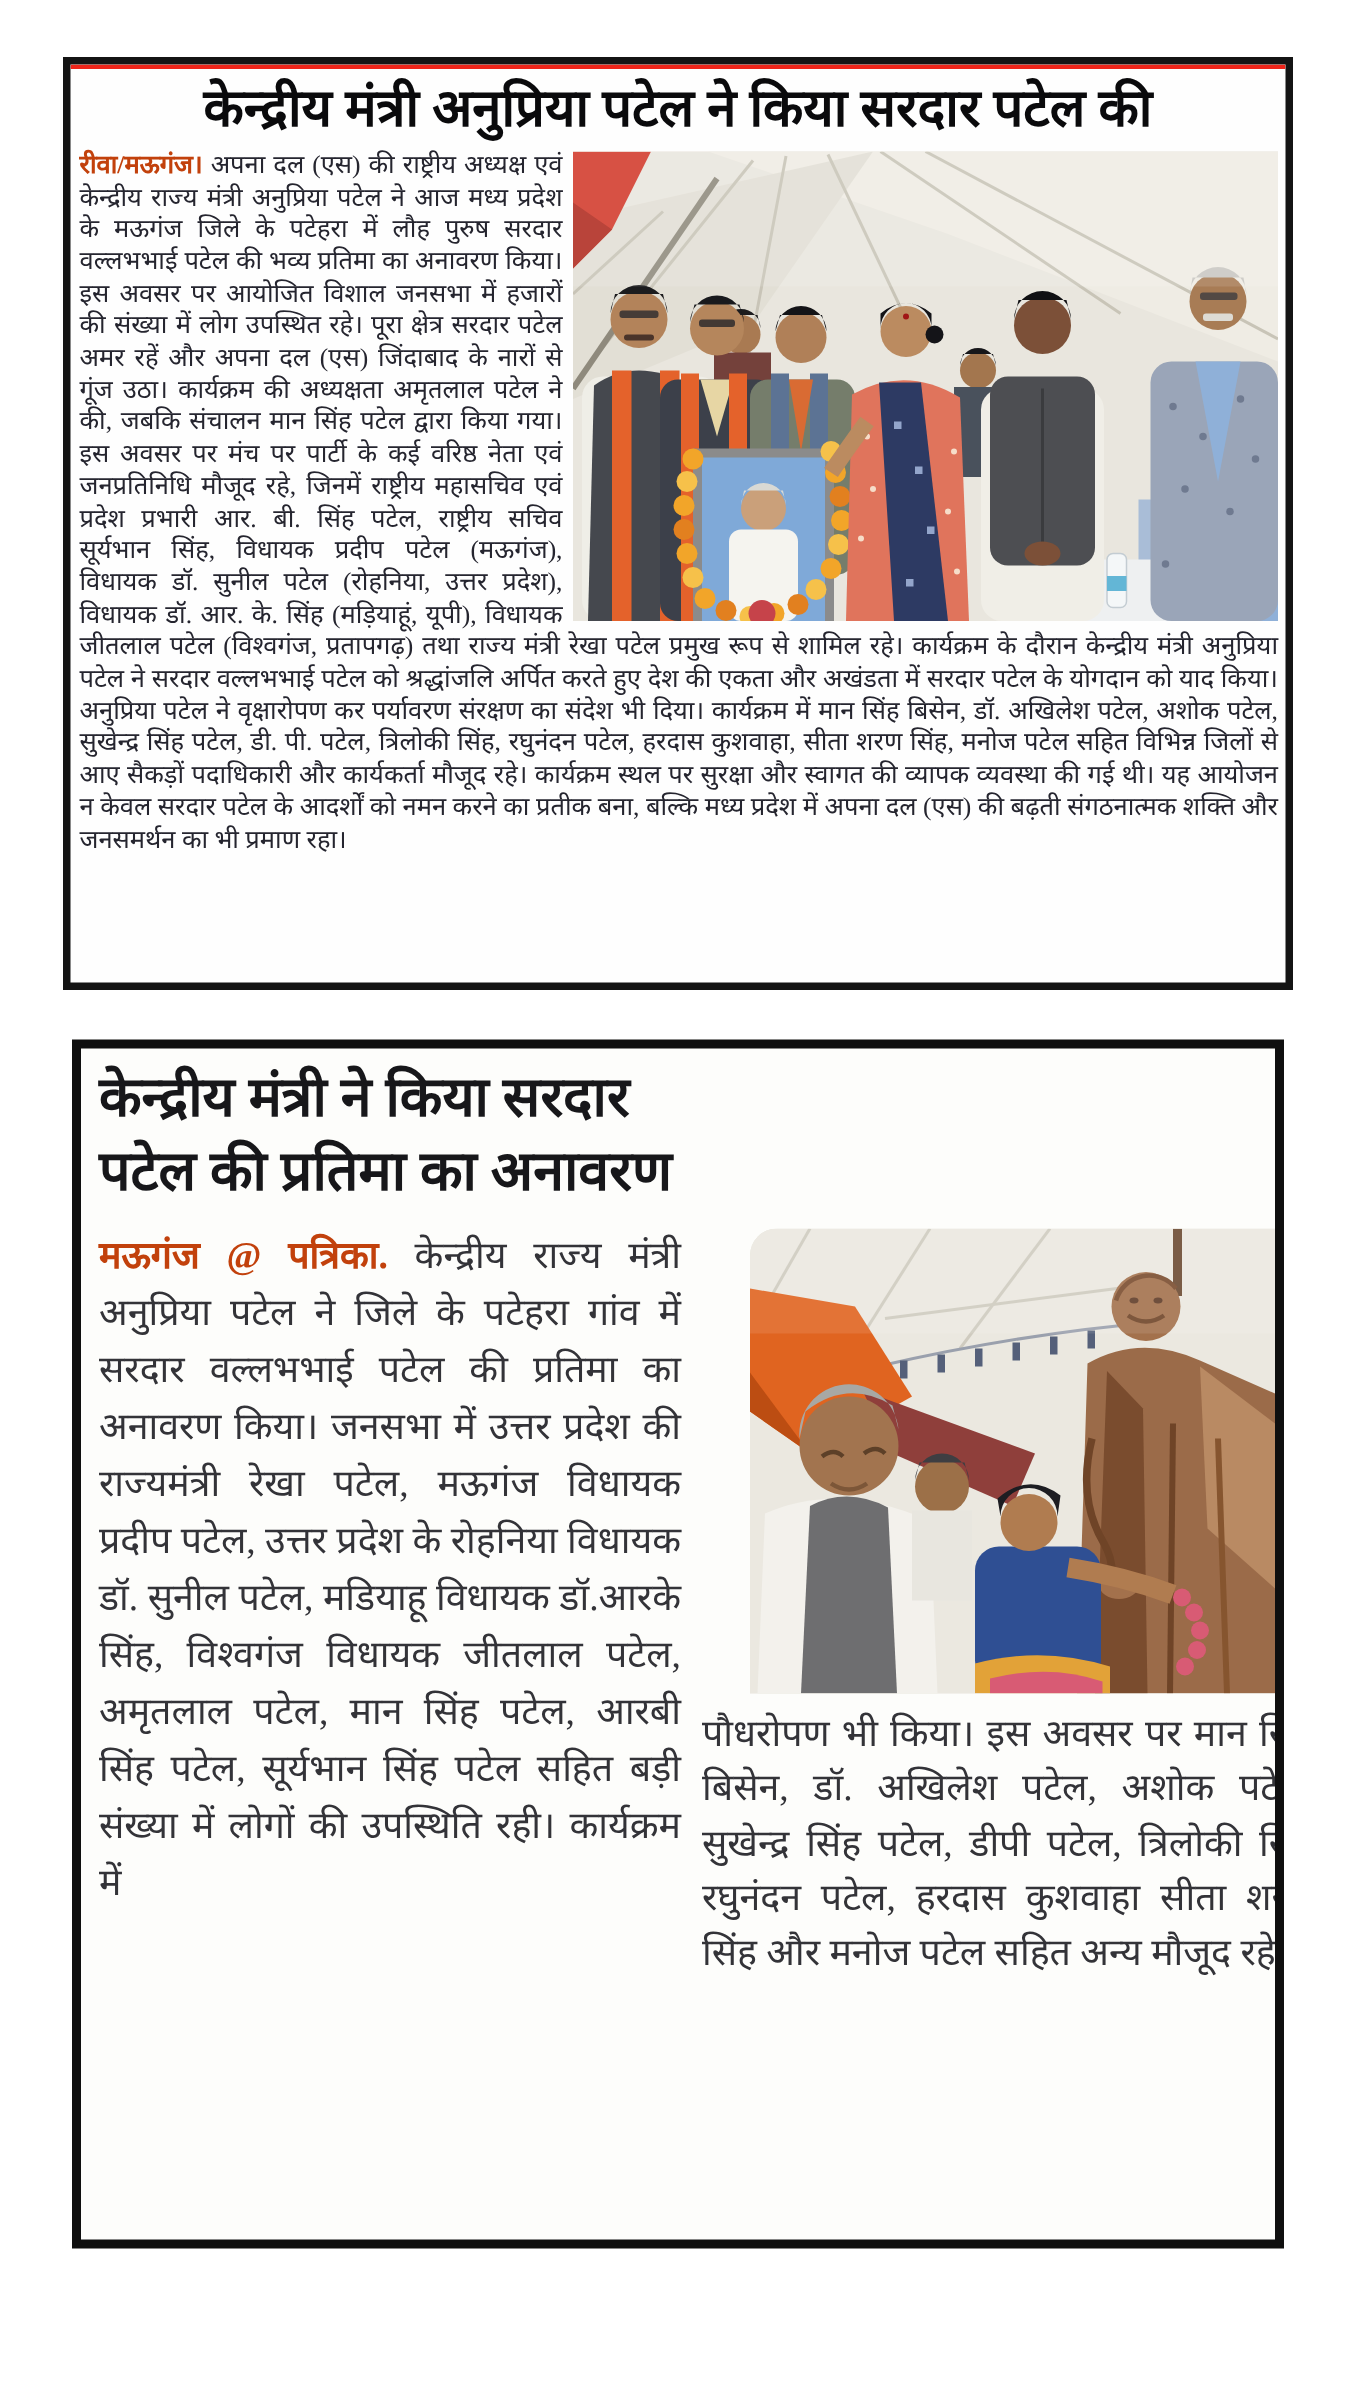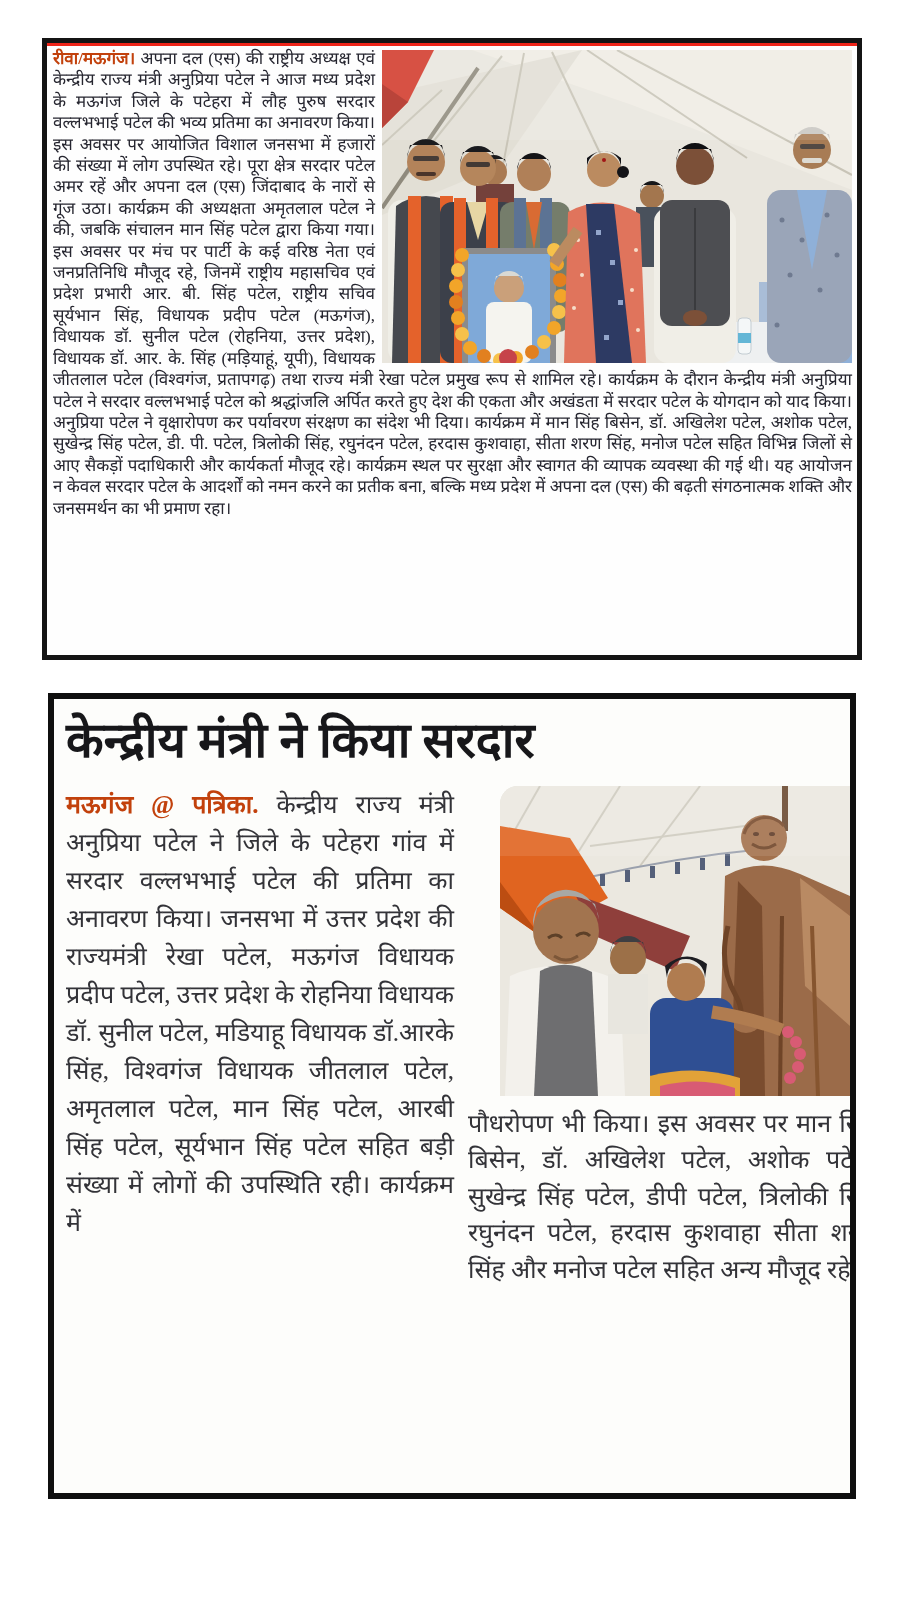--- a/index.html
+++ b/index.html
@@ -27,21 +27,21 @@
     background:#e9e6de;overflow:hidden;
   }
   .photo1 svg,.photo2 svg{display:block;width:100%;height:100%;}
   .dateline{font-weight:bold;color:#c2410c;}
   
   .clip2{
     position:absolute;left:48px;top:693px;width:808px;height:806px;
     border:6px solid #0f0f0f;box-sizing:border-box;background:#fdfdfb;overflow:hidden;
   }
   .h2{
-    font-weight:bold;color:#17171a;font-size:49px;line-height:1.32;
+    font-weight:bold;color:#17171a;font-size:37px;line-height:1.32;
     margin:10px 0 0 12px;white-space:nowrap;
   }
   .cols{display:flex;padding:12px 0 0 12px;}
   .colL{
     flex:none;width:388px;font-size:25px;line-height:38px;
     text-align:justify;color:#333338;
   }
   .colR{flex:1;overflow:hidden;margin-left:14px;}
   .photo2{
     width:350px;height:310px;margin-left:auto;border-radius:18px 0 0 0;
@@ -52,20 +52,21 @@
     text-align:justify;color:#333338;
   }
   .colL p{margin:0;}
   .body1 p{margin:0;}
 </style>
 </head>
 <body>
 
 <article class="clip1">
   <div class="redline"></div>
+  <div class="h1">केन्द्रीय मंत्री अनुप्रिया पटेल ने किया सरदार पटेल की</div>
 
   <div class="body1">
     <div class="photo1">
 
       <svg viewBox="0 0 470 313" preserveAspectRatio="none">
         <rect width="470" height="313" fill="#e9e6de"></rect>
         <polygon points="90,0 470,0 470,140 250,55" fill="#efece4"></polygon>
         <polygon points="0,45 200,0 120,115 0,165" fill="#e2dfd5"></polygon>
         <g stroke="#c8c4b7" stroke-width="2" fill="none">
           <path d="M120,6 L6,148"></path>
@@ -209,20 +210,21 @@
 
         <rect width="470" height="90" fill="#ffffff" opacity="0.12"></rect>
       </svg>
     </div>
     <p><span class="dateline">रीवा/मऊगंज।</span><span> अपना दल (एस) की राष्ट्रीय अध्यक्ष एवं केन्द्रीय राज्य मंत्री अनुप्रिया पटेल ने आज मध्य प्रदेश के मऊगंज जिले के पटेहरा में लौह पुरुष सरदार वल्लभभाई पटेल की भव्य प्रतिमा का अनावरण किया। इस अवसर पर आयोजित विशाल जनसभा में हजारों की संख्या में लोग उपस्थित रहे। पूरा क्षेत्र सरदार पटेल अमर रहें और अपना दल (एस) जिंदाबाद के नारों से गूंज उठा। कार्यक्रम की अध्यक्षता अमृतलाल पटेल ने की, जबकि संचालन मान सिंह पटेल द्वारा किया गया। इस अवसर पर मंच पर पार्टी के कई वरिष्ठ नेता एवं जनप्रतिनिधि मौजूद रहे, जिनमें राष्ट्रीय महासचिव एवं प्रदेश प्रभारी आर. बी. सिंह पटेल, राष्ट्रीय सचिव सूर्यभान सिंह, विधायक प्रदीप पटेल (मऊगंज), विधायक डॉ. सुनील पटेल (रोहनिया, उत्तर प्रदेश), विधायक डॉ. आर. के. सिंह (मड़ियाहूं, यूपी), विधायक जीतलाल पटेल (विश्वगंज, प्रतापगढ़) तथा राज्य मंत्री रेखा पटेल प्रमुख रूप से शामिल रहे। कार्यक्रम के दौरान केन्द्रीय मंत्री अनुप्रिया पटेल ने सरदार वल्लभभाई पटेल को श्रद्धांजलि अर्पित करते हुए देश की एकता और अखंडता में सरदार पटेल के योगदान को याद किया। अनुप्रिया पटेल ने वृक्षारोपण कर पर्यावरण संरक्षण का संदेश भी दिया। कार्यक्रम में मान सिंह बिसेन, डॉ. अखिलेश पटेल, अशोक पटेल, सुखेन्द्र सिंह पटेल, डी. पी. पटेल, त्रिलोकी सिंह, रघुनंदन पटेल, हरदास कुशवाहा, सीता शरण सिंह, मनोज पटेल सहित विभिन्न जिलों से आए सैकड़ों पदाधिकारी और कार्यकर्ता मौजूद रहे। कार्यक्रम स्थल पर सुरक्षा और स्वागत की व्यापक व्यवस्था की गई थी। यह आयोजन न केवल सरदार पटेल के आदर्शों को नमन करने का प्रतीक बना, बल्कि मध्य प्रदेश में अपना दल (एस) की बढ़ती संगठनात्मक शक्ति और जनसमर्थन का भी प्रमाण रहा।</span></p>
   </div>
 </article>
 
 <article class="clip2">
   <div class="h2">केन्द्रीय मंत्री ने किया सरदार</div>
+  <div class="h2" style="margin-top:0;">पटेल की प्रतिमा का अनावरण</div>
 
   <div class="cols">
     <div class="colL">
       <p><span class="dateline">मऊगंज @ पत्रिका.</span><span> केन्द्रीय राज्य मंत्री अनुप्रिया पटेल ने जिले के पटेहरा गांव में सरदार वल्लभभाई पटेल की प्रतिमा का अनावरण किया। जनसभा में उत्तर प्रदेश की राज्यमंत्री रेखा पटेल, मऊगंज विधायक प्रदीप पटेल, उत्तर प्रदेश के रोहनिया विधायक डॉ. सुनील पटेल, मडियाहू विधायक डॉ.आरके सिंह, विश्वगंज विधायक जीतलाल पटेल, अमृतलाल पटेल, मान सिंह पटेल, आरबी सिंह पटेल, सूर्यभान सिंह पटेल सहित बड़ी संख्या में लोगों की उपस्थिति रही। कार्यक्रम में</span></p>
     </div>
     <div class="colR">
       <div class="photo2">
 
         <svg viewBox="0 0 350 310" preserveAspectRatio="none">
           <rect width="350" height="310" fill="#ebe8e0"></rect>

